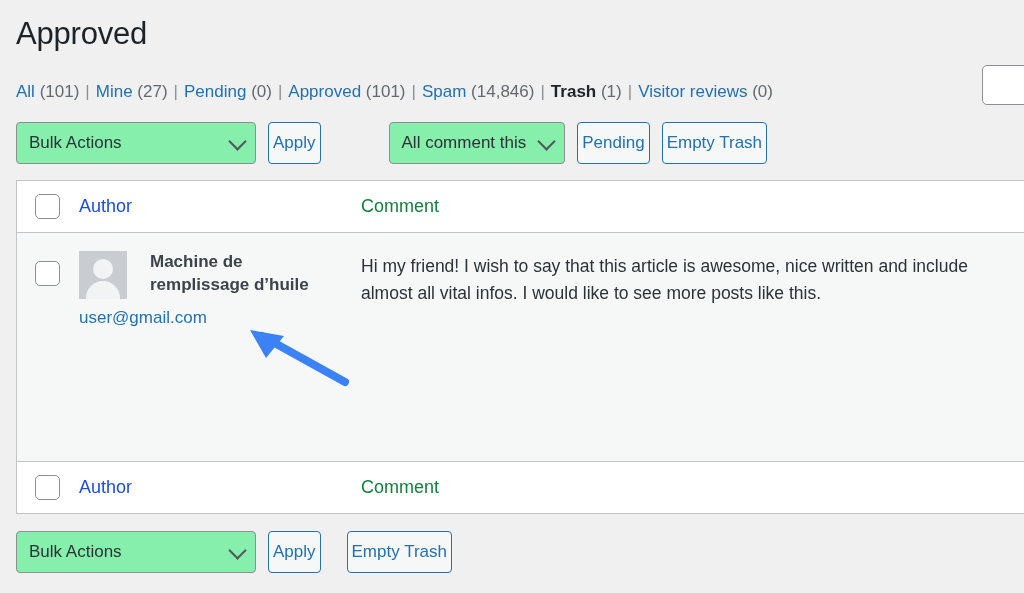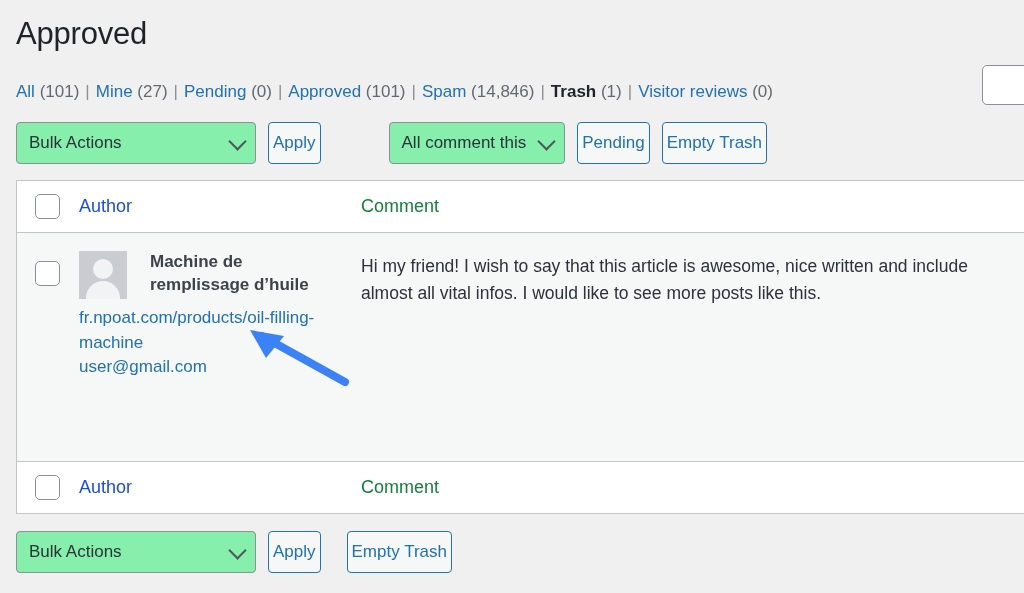--- a/index.html
+++ b/index.html
@@ -339,21 +339,20 @@
       </div>
       <div class="cell-author">
         <div class="author-top">
           <div class="avatar">
             <div class="head"></div>
             <div class="body"></div>
           </div>
           <div class="author-name">Machine de remplissage d’huile</div>
         </div>
         <div class="author-links">
-          <a>fr.npoat.com/products/oil-filling-machine</a>
           <a>user@gmail.com</a>
         </div>
       </div>
       <div class="cell-comment">
         <div class="comment-text">Hi my friend! I wish to say that this article is awesome, nice written and include almost all vital infos. I would like to see more posts like this.</div>
       </div>
     </div>
 
     <div class="row foot">
       <div class="cell-cb">

